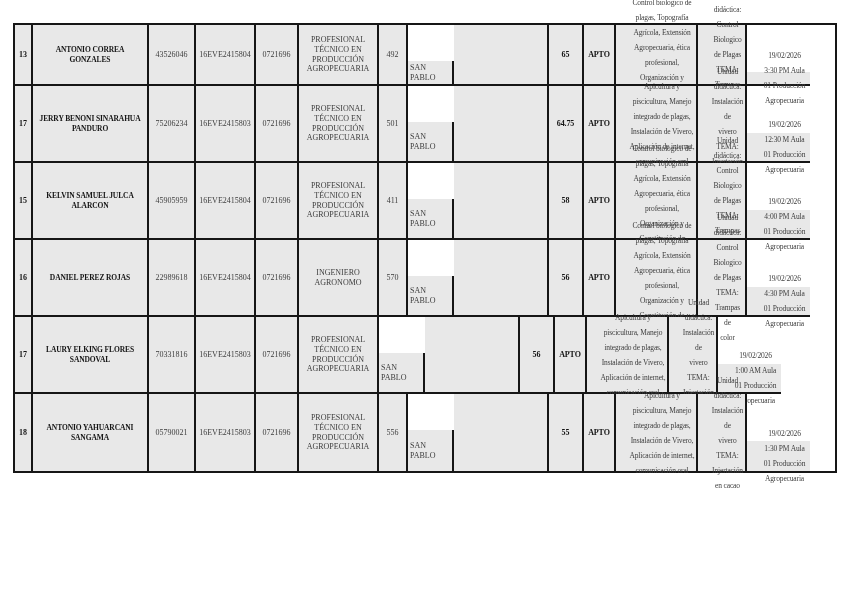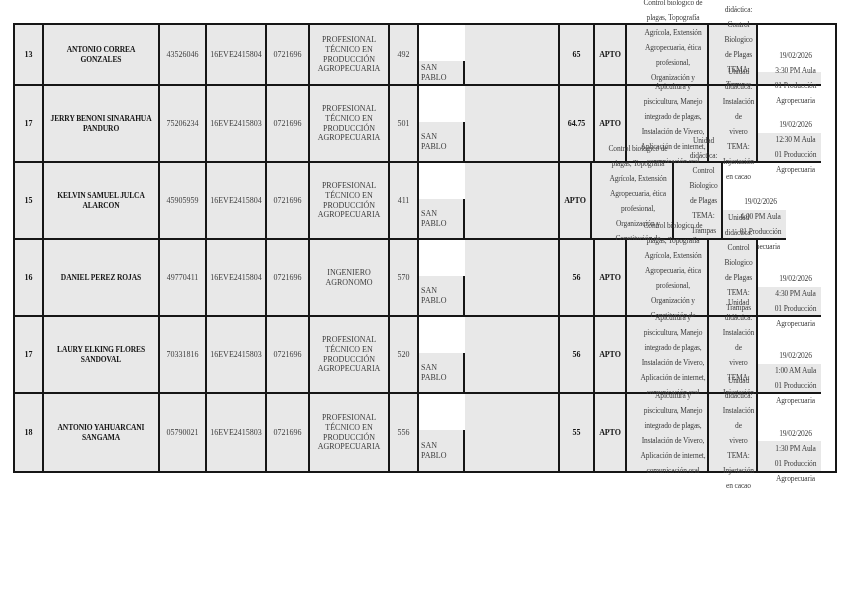--- a/index.html
+++ b/index.html
@@ -28,21 +28,21 @@
     display:block;width:100%;
     white-space:pre-line;text-align:center;
     font-size:8px;line-height:9.6px;color:#3d3d3d;
   }
   .b .t{font-weight:bold;color:#141414;letter-spacing:-0.1px;}
   .left{justify-content:flex-start;margin-top:36px;}
   .left .t{text-align:left;padding-left:1px;}
   .small .t{font-size:7.5px;letter-spacing:-0.15px;line-height:15px;padding-left:12px;}
   .name .t{font-size:7.5px;}
   
-  .c1{width:29px}.c2{width:116px}.c3{width:47px}.c4{width:60px}.c5{width:43px}
+  .c1{width:18px}.c2{width:116px}.c3{width:47px}.c4{width:60px}.c5{width:43px}
   .c6{width:80px}.c7{width:29px}.c8{width:46px}.c9{width:95px}.c10{width:35px}
   .c11{width:32px}.c12{width:82px}.c13{width:49px}.c14{width:63px}
 </style>
 </head>
 <body>
 
 <div class="page">
   <div class="tbl">
       <div class="row">
     <div class="cell c1 b">
@@ -190,20 +190,23 @@
         </div>
     <div class="cell c7">
           <span class="t">411</span>
         </div>
     <div class="cell c8 left">
           <span class="t">SAN PABLO</span>
         </div>
     <div class="cell c9">
           <span class="t"></span>
         </div>
+    <div class="cell c10 b">
+          <span class="t">58</span>
+        </div>
     <div class="cell c11 b">
           <span class="t">APTO</span>
         </div>
     <div class="cell c12 small">
           <span class="t">Control biologico de
 plagas, Topografía
 Agrícola, Extensión
 Agropecuaria, ética
 profesional,
 Organización y
@@ -225,21 +228,21 @@
         </div>
   </div>
       <div class="row">
     <div class="cell c1 b">
           <span class="t">16</span>
         </div>
     <div class="cell c2 b name">
           <span class="t">DANIEL PEREZ ROJAS</span>
         </div>
     <div class="cell c3">
-          <span class="t">49770411</span>
+          <span class="t">22989618</span>
         </div>
     <div class="cell c4">
           <span class="t">16EVE2415804</span>
         </div>
     <div class="cell c5">
           <span class="t">0721696</span>
         </div>
     <div class="cell c6">
           <span class="t">INGENIERO
 AGRONOMO</span>
@@ -299,23 +302,20 @@
         </div>
     <div class="cell c5">
           <span class="t">0721696</span>
         </div>
     <div class="cell c6">
           <span class="t">PROFESIONAL
 TÉCNICO EN
 PRODUCCIÓN
 AGROPECUARIA</span>
         </div>
-    <div class="cell c7">
-          <span class="t">520</span>
-        </div>
     <div class="cell c8 left">
           <span class="t">SAN PABLO</span>
         </div>
     <div class="cell c9">
           <span class="t"></span>
         </div>
     <div class="cell c10 b">
           <span class="t">56</span>
         </div>
     <div class="cell c11 b">

